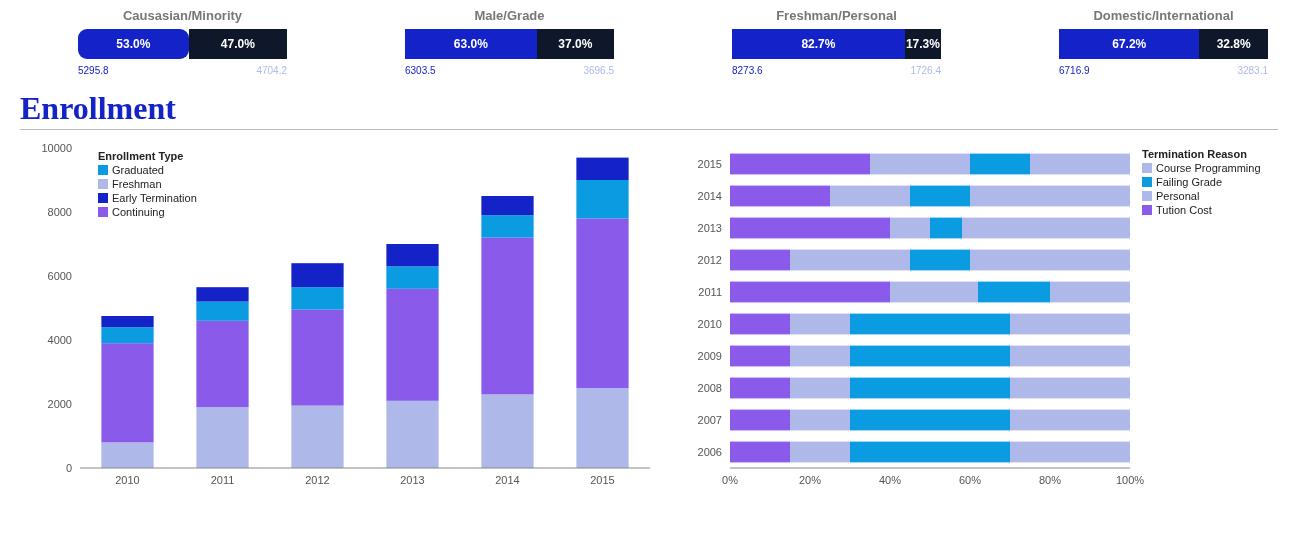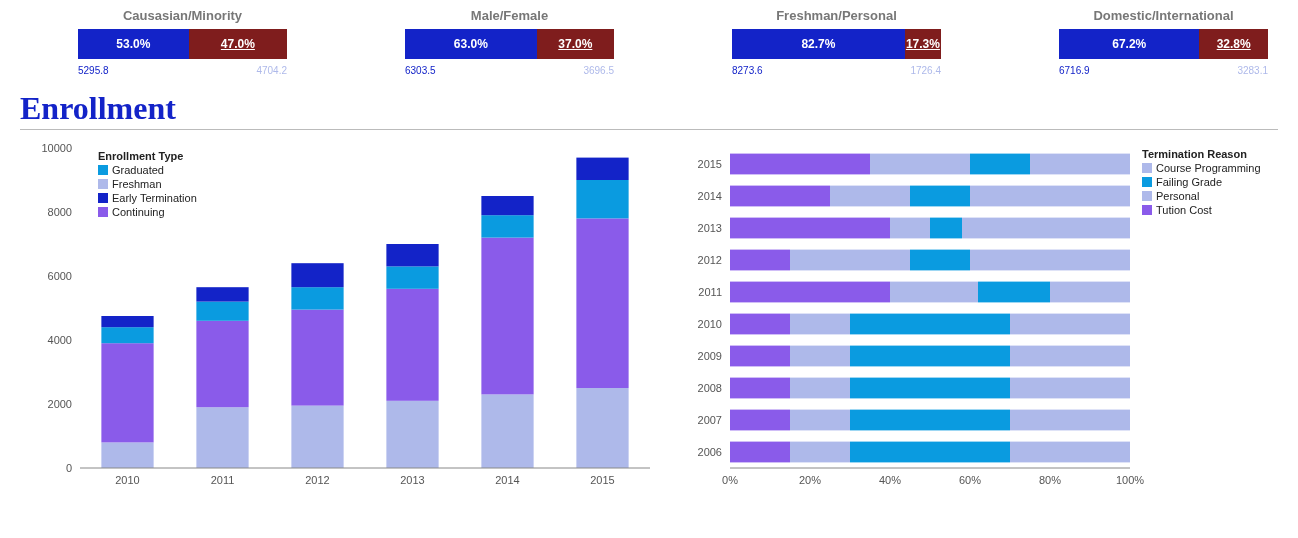--- a/index.html
+++ b/index.html
@@ -3,51 +3,51 @@
 <meta charset="utf-8">
 <style>
 html,body{margin:0;padding:0;font-family:"Segoe UI",Arial,sans-serif;background:#fff;color:#333;}
 #wrap{width:1298px;height:538px;position:relative;box-sizing:border-box;padding:8px 20px;}
 .kpi-row{display:flex;gap:70px;padding:0 10px;}
 .kpi{flex:1;padding-left:48px;}
 .kpi-title{font-size:13px;font-weight:600;color:#777;text-align:center;margin-bottom:6px;}
 .kpi-bar{height:30px;display:flex;width:100%;}
 .kpi-bar div{display:flex;align-items:center;justify-content:center;color:#fff;font-size:12px;font-weight:700;}
 .kpi-bar .a{background:#1323c8;}
-.kpi-bar .b{background:#7f1d1d;text-decoration:underline;}
+.kpi-bar .b{background:#0f172a;}
 .kpi-vals{display:flex;justify-content:space-between;font-size:10px;margin-top:6px;}
 .kpi-vals .va{color:#1323c8;}
 .kpi-vals .vb{color:#aeb9ea;}
 .section-title{font-family:Georgia,"Times New Roman",serif;color:#1323c8;font-size:32px;font-weight:700;margin:14px 0 0 0;}
 hr.sep{border:none;border-top:1px solid #bbb;margin:2px 0 8px 0;}
 .charts{display:flex;gap:20px;}
 .chart-left{width:640px;height:360px;position:relative;}
 .chart-right{width:600px;height:360px;position:relative;}
 .axis-text{font-size:11px;fill:#555;}
 .legend-title{font-size:11px;font-weight:700;fill:#222;}
 .legend-item{font-size:11px;fill:#222;}
 </style>
 </head>
 <body>
 <div id="wrap">
 
 <div class="kpi-row">
   <div class="kpi">
     <div class="kpi-title">Causasian/Minority</div>
     <div class="kpi-bar">
-      <div class="a" style="width: 53%;">53.0%</div>
+      <div class="a" style="width: 53%; border-radius: 9px;">53.0%</div>
       <div class="b" style="width: 47%;">47.0%</div>
     </div>
     <div class="kpi-vals">
       <span class="va">5295.8</span>
       <span class="vb">4704.2</span>
     </div>
   </div>
   <div class="kpi">
-    <div class="kpi-title">Male/Female</div>
+    <div class="kpi-title">Male/Grade</div>
     <div class="kpi-bar">
       <div class="a" style="width: 63%;">63.0%</div>
       <div class="b" style="width: 37%;">37.0%</div>
     </div>
     <div class="kpi-vals">
       <span class="va">6303.5</span>
       <span class="vb">3696.5</span>
     </div>
   </div>
   <div class="kpi">

